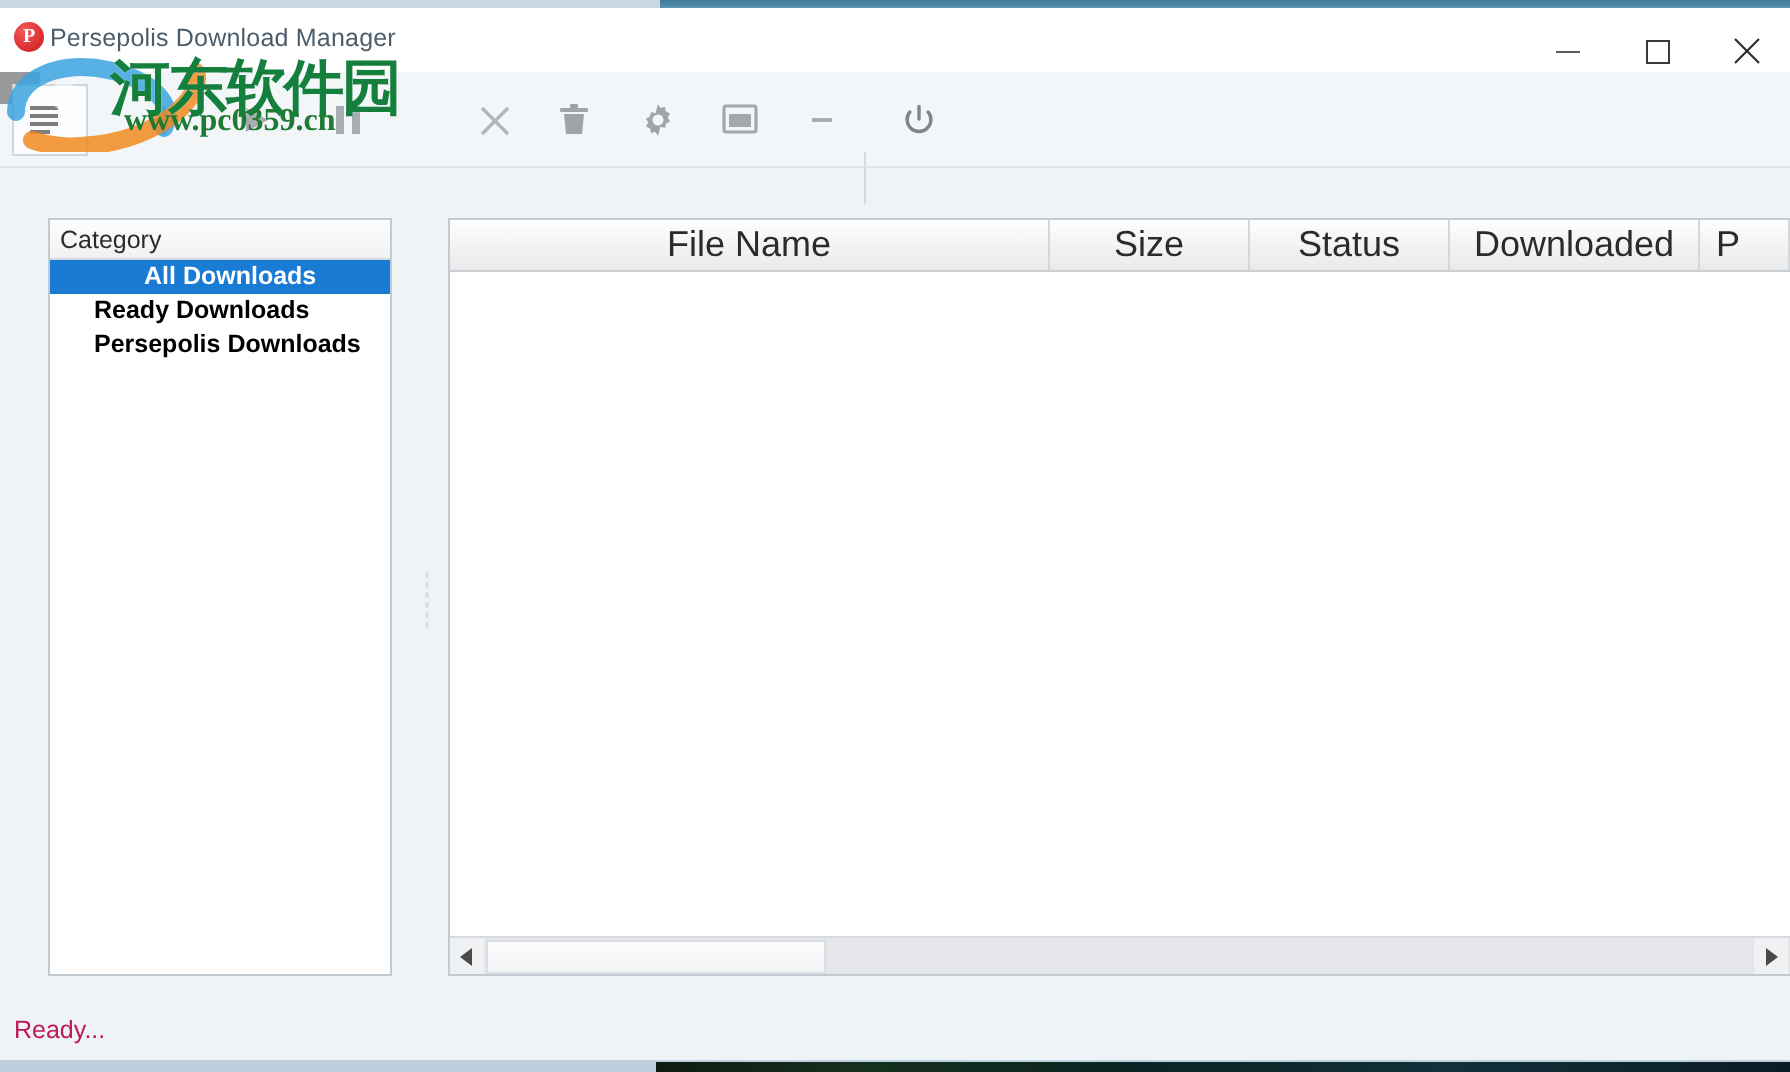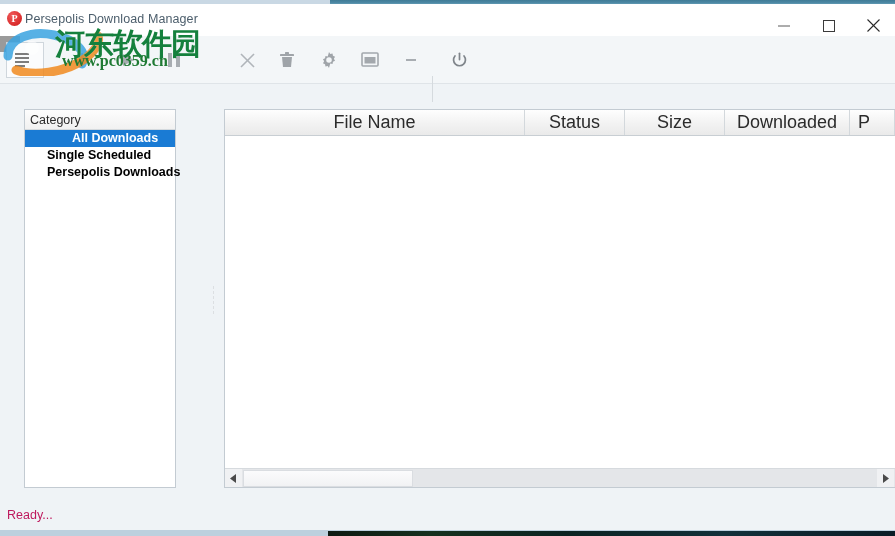--- a/index.html
+++ b/index.html
@@ -137,21 +137,21 @@
     position: absolute;
     left: 432px; top: 40px;
     width: 1px; height: 26px;
     background: #d5dade;
   }
 
   
   #category-pane {
     position: absolute;
     left: 24px; top: 105px;
-    width: 152px; height: 379px;
+    width: 172px; height: 379px;
     background: #ffffff;
     border: 1px solid #c3cbd2;
     box-sizing: border-box;
   }
   #category-header {
     height: 20px;
     line-height: 20px;
     padding-left: 5px;
     font-size: 12.5px;
     color: #2b2b2b;
@@ -403,34 +403,34 @@
         <path d="M4.2 4.2 a6.3 6.3 0 1 0 9.6 0" fill="none" stroke="#7f858b" stroke-width="1.8" stroke-linecap="round"></path>
         <line x1="9" y1="1.3" x2="9" y2="8" stroke="#7f858b" stroke-width="1.8" stroke-linecap="round"></line>
       </svg>
     </button>
   </div>
 
   <div id="category-pane">
     <div id="category-header">Category</div>
     <div>
       <div class="cat-item selected">All Downloads</div>
-      <div class="cat-item">Single Scheduled</div>
+      <div class="cat-item">Ready Downloads</div>
       <div class="cat-item">Persepolis Downloads</div>
     </div>
   </div>
 
   <div id="splitter">
     <div id="splitter-dots"></div>
   </div>
 
   <div id="table-pane">
     <div id="table-header">
       <div class="th" style="width:300px">File Name</div>
+      <div class="th" style="width:100px">Size</div>
       <div class="th" style="width:100px">Status</div>
-      <div class="th" style="width:100px">Size</div>
       <div class="th" style="width:125px">Downloaded</div>
       <div class="th" style="width:45px;justify-content:flex-start;padding-left:8px">P</div>
     </div>
     <div id="table-body"></div>
 
     <div id="table-hscroll">
       <div class="hs-arrow" id="hs-left">
         <svg width="7" height="9" viewBox="0 0 7 9">
             <polygon points="6,0 6,9 0,4.5" fill="#4a4a4a"></polygon>
           </svg>

